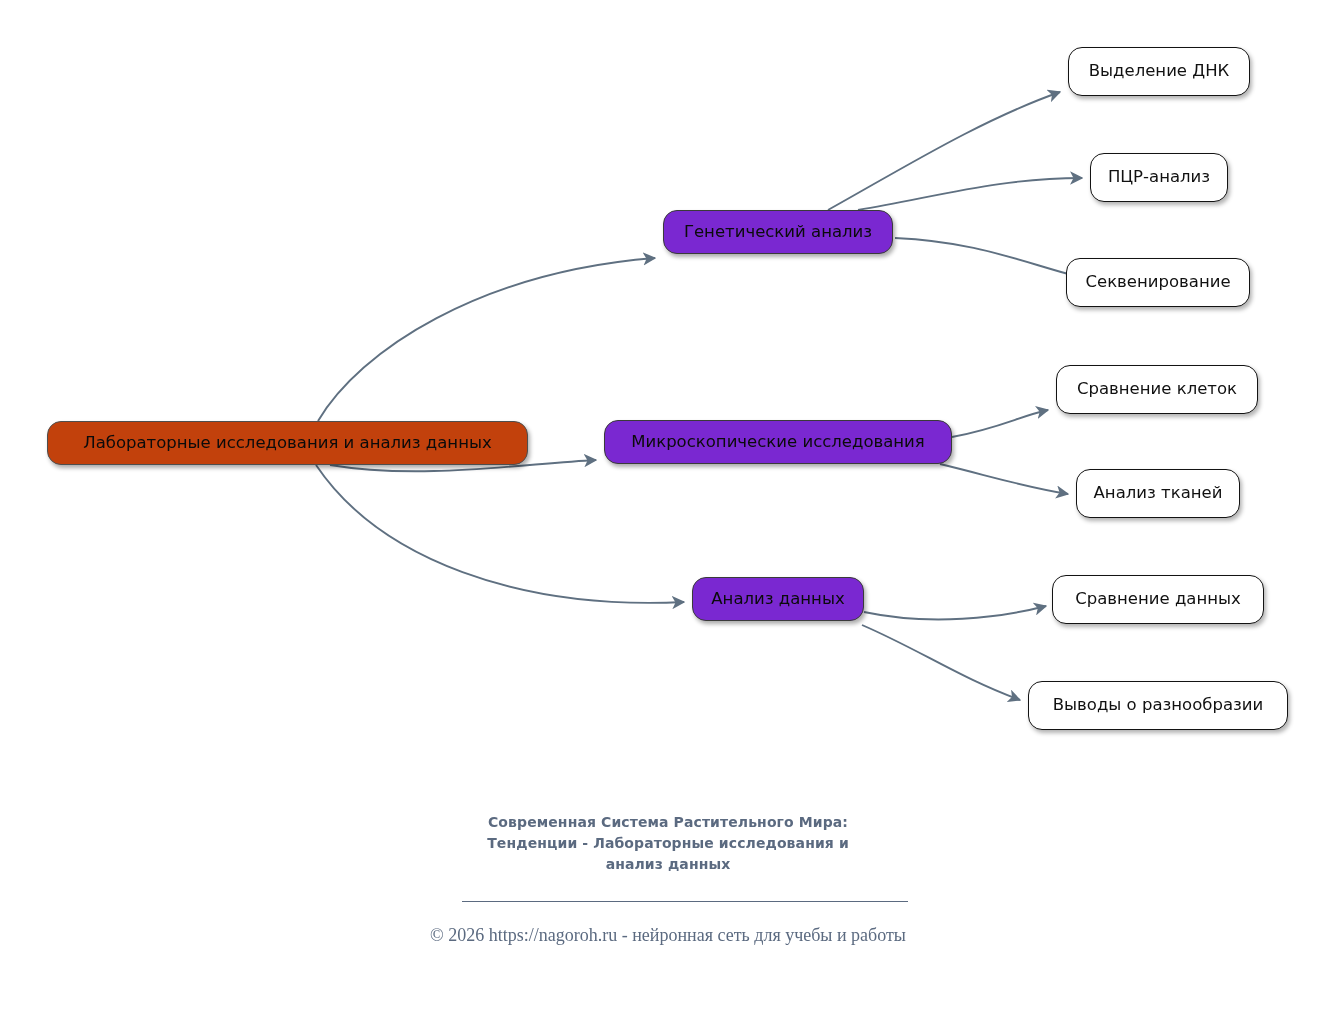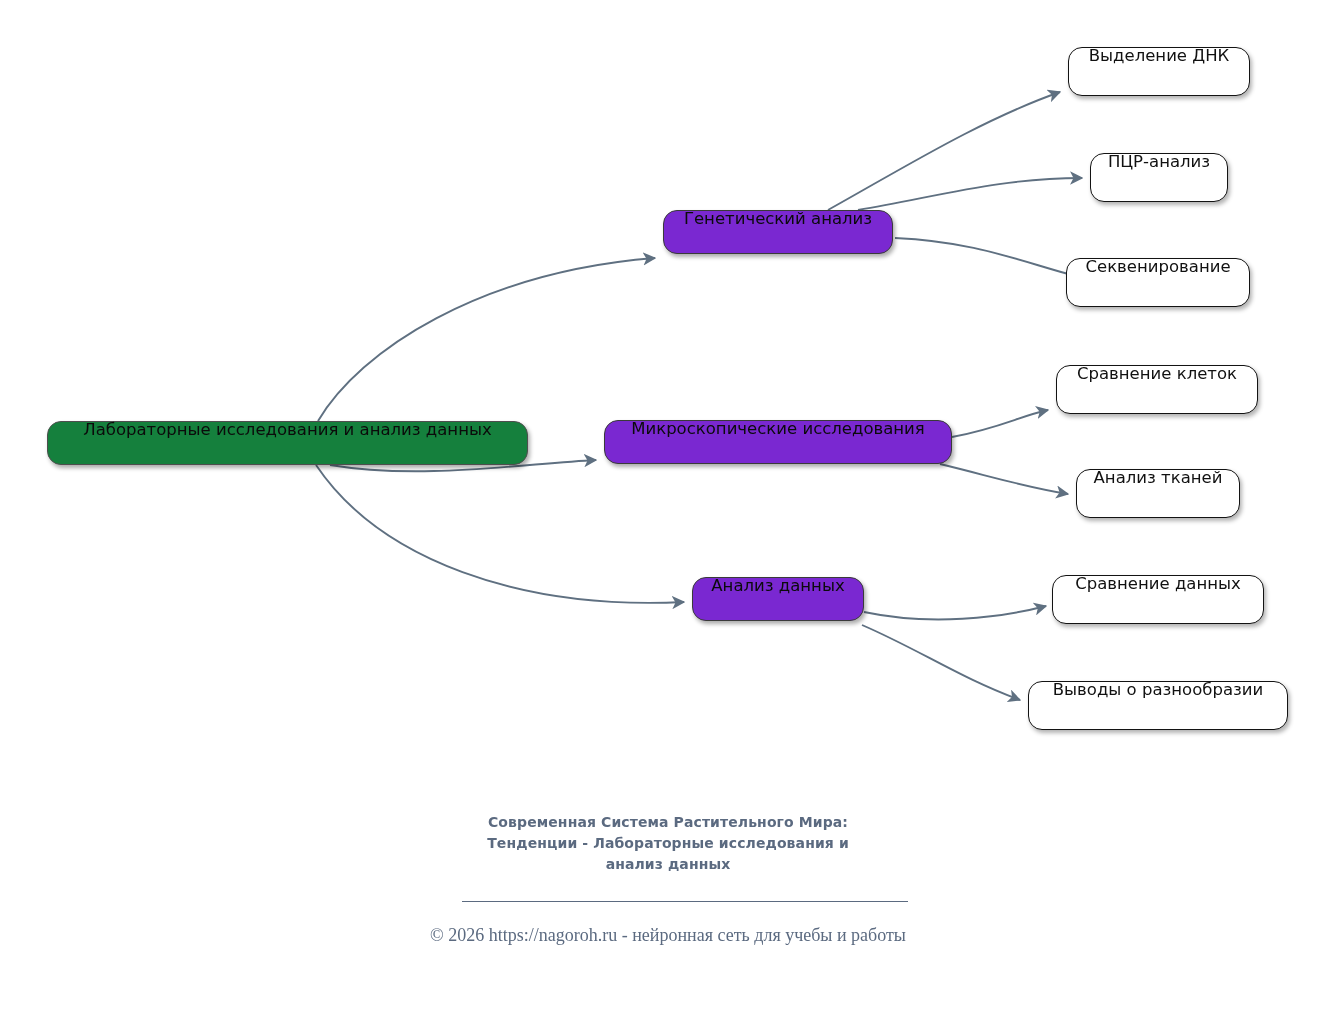--- a/index.html
+++ b/index.html
@@ -25,28 +25,29 @@
     position: absolute;
     left: 0; top: 0;
     width: 1336px;
     height: 1019px;
     pointer-events: none;
   }
   .node {
     position: absolute;
     box-sizing: border-box;
     display: flex;
+    align-items: center;
     justify-content: center;
     white-space: nowrap;
     border-radius: 14px;
     font-family: "DejaVu Sans", sans-serif;
     line-height: 1;
   }
   .node-root {
-    background: #15803d;
+    background: #c2410c;
     border: 1.4px solid #4e4e4e;
     color: #0b0b0b;
     font-size: 16.5px;
     box-shadow: 2px 3px 4px rgba(0,0,0,0.33);
   }
   .node-branch {
     background: #7a28d1;
     border: 1.4px solid #3a3a3a;
     color: #0b0b0b;
     font-size: 16.5px;

